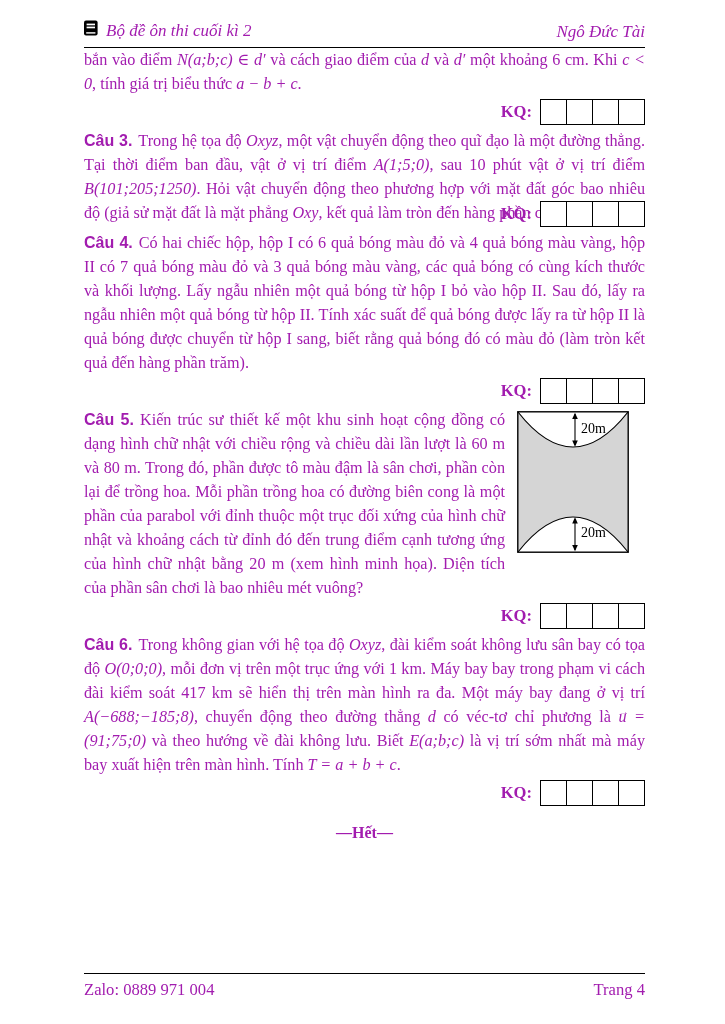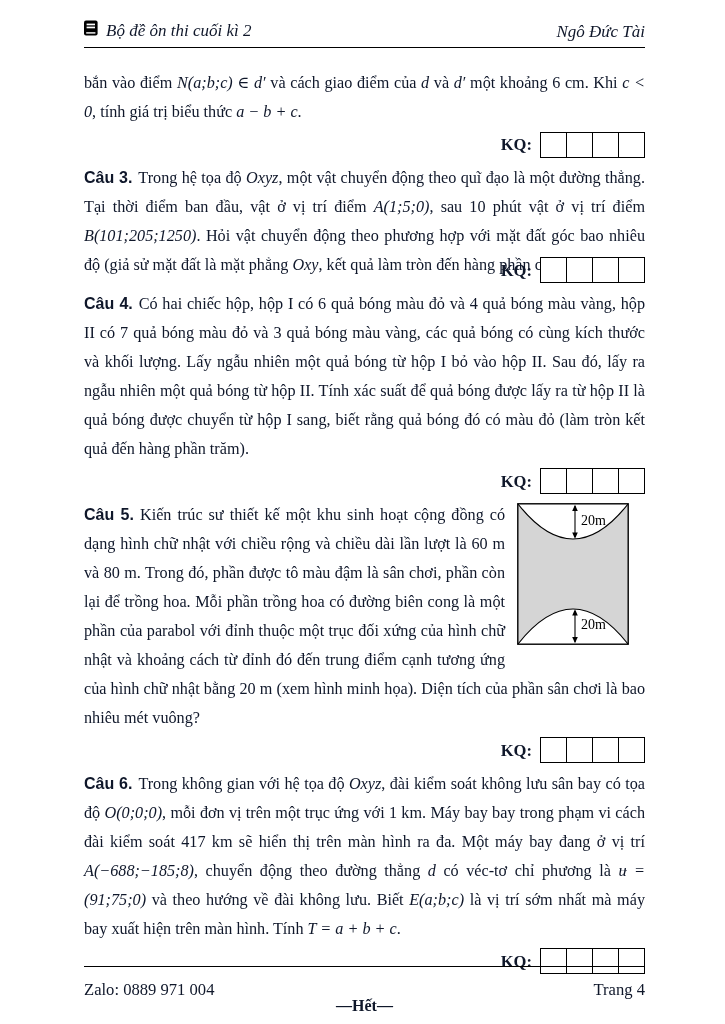--- a/index.html
+++ b/index.html
@@ -3,34 +3,34 @@
 <meta charset="utf-8">
 <style>
   html,body { margin:0; padding:0; background:#ffffff; }
   .page {
     position:relative;
     width:725px; height:1024px;
     background:#ffffff;
     box-sizing:border-box;
     padding:20px 80px 0 84px;
     font-family:"Liberation Serif","DejaVu Serif",serif;
-    color:#0f172a;
+    color:#a21caf;
     overflow:hidden;
   }
   
   .header {
     display:flex; justify-content:space-between; align-items:flex-end;
     border-bottom:1.6px solid #000;
     padding-bottom:5px;
     font-style:italic; font-size:17px;
   }
   .header-left { display:flex; align-items:center; gap:7px; }
   .book-icon { flex:0 0 auto; display:inline-block; margin-bottom:1px; }
   
-  .bodytext { font-size:16.2px; line-height:29px; text-align:justify;margin-top:21px; }
+  .bodytext { font-size:16.2px; line-height:24px; text-align:justify; }
   p.para { margin:0; }
   .intro { margin-top:22px; }
   .q { margin-top:9px; }
   .qlabel {
     font-family:"Liberation Sans","DejaVu Sans",sans-serif;
     font-weight:bold; font-size:16px;
     margin-right:6px;
   }
   .mi { font-style:italic; }
   .vec { position:relative; }
@@ -52,21 +52,21 @@
   
   .fig { float:right; width:128px; margin:3px 0 20px 12px; }
   .fig svg text { font-family:"Liberation Serif","DejaVu Serif",serif; }
   
   .end-mark { text-align:center; font-weight:bold; font-size:16px; margin-top:15px; }
   
   .footer {
     position:absolute; left:84px; right:80px; bottom:24px;
     border-top:1.6px solid #000;
     display:flex; justify-content:space-between;
-    padding-top:13px;
+    padding-top:6px;
     font-size:16.6px;
   }
 </style>
 </head>
 <body>
 
 <div class="page">
 
   <div class="header">
     <div class="header-left">

